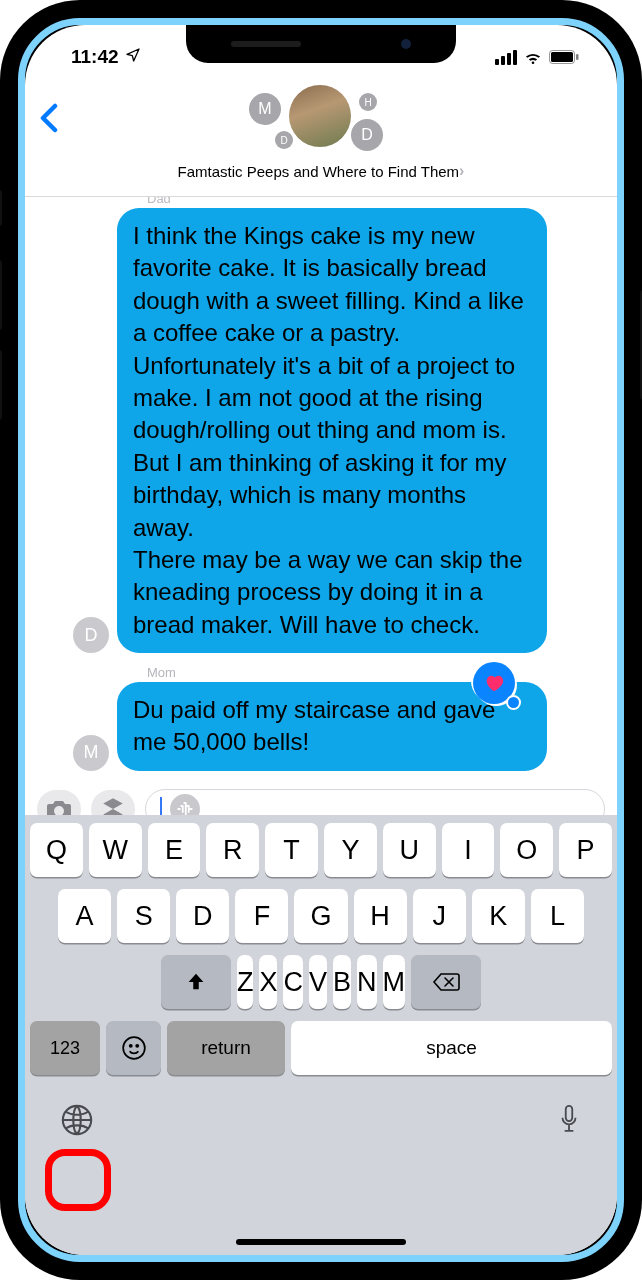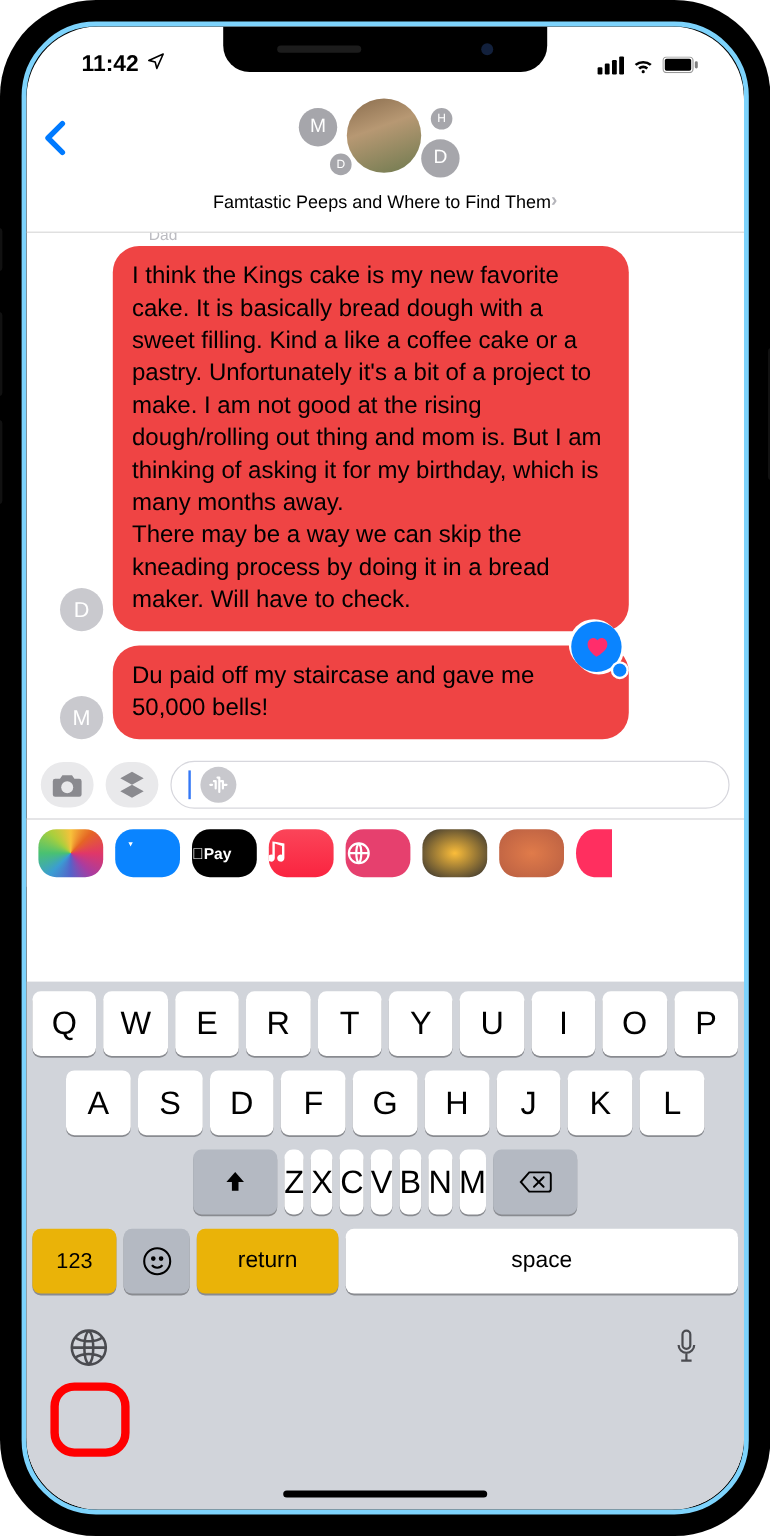--- a/index.html
+++ b/index.html
@@ -2,21 +2,21 @@
 <html><head>
 <meta charset="utf-8">
 <style>
   * { margin: 0; padding: 0; box-sizing: border-box; font-family: -apple-system, "SF Pro Text", "Helvetica Neue", Helvetica, Arial, sans-serif; }
   html, body { width: 642px; height: 1280px; background: #fff; }
   .frame {
     width: 642px; height: 1280px; background: #000; position: relative;
     border-radius: 80px; padding: 18px; 
   }
   .screen-outer {
-    background: #000; width: 100%; height: 100%; border-radius: 62px; position: relative; overflow: hidden; border: 4px solid #7dd3fc;
+    background: #000; width: 100%; height: 100%; border-radius: 62px; position: relative; overflow: hidden; border: 7px solid #7dd3fc;
   }
   .screen {
     background: #fff; width: 100%; height: 100%; border-radius: 60px; overflow: hidden; position: relative;
   }
   
   .notch {
     position: absolute; top: 0; left: 50%; transform: translateX(-50%);
     width: 270px; height: 38px; background: #000; border-bottom-left-radius: 22px; border-bottom-right-radius: 22px; z-index: 50;
     display:flex; align-items:center; justify-content:center; gap:50px;
   }
@@ -46,25 +46,25 @@
   }
   .back-chevron { position:absolute; left:14px; top:78px; color:#007aff; }
   .avatar-cluster { display:flex; justify-content:center; align-items:center; height:80px; position:relative;}
   .av { border-radius:50%; display:flex; align-items:center; justify-content:center; color:#fff; font-weight:500; box-shadow: 0 0 0 2px #fff; position:relative;}
   .av.photo { background: linear-gradient(160deg,#8a6d4e,#b79873 40%,#6e7a4f); }
   .av.grey { background:#a6a6ab;}
   .title-row { display:flex; justify-content:center; align-items:center; gap:0; font-size:15px; color:#000; padding-top:3px;}
   .title-row .chev { color:#b5b5bb; font-size:16px; font-weight:600;}
   
   
-  .chat { padding: 6px 10px 0 24px; overflow:hidden; }
+  .chat { padding: 6px 10px 0 24px; overflow:hidden;margin-left:20px; }
   .sender-label { font-size:13px; color:#b5b5bb; padding-left:78px; margin-bottom:2px; }
   .msg-row { display:flex; align-items:flex-end; gap:8px; margin-bottom:12px;}
   .msg-avatar { width:36px; height:36px; border-radius:50%; background:#c9c9ce; color:#fff; display:flex; align-items:center; justify-content:center; font-size:18px; font-weight:500; flex-shrink:0; margin-left:4px;}
-  .bubble { background:#ef4444; border-radius:22px; padding:12px 16px; font-size:20px; line-height:1.35; max-width:430px; position:relative; color:#000;}
+  .bubble { background:#0ea5e9; border-radius:22px; padding:12px 16px; font-size:24px; line-height:1.35; max-width:430px; position:relative; color:#000;}
   .reaction { position:absolute; right:-12px; top:-14px; width:42px; height:42px; background:#0a84ff; border-radius:50%; display:flex; align-items:center; justify-content:center; box-shadow: 2px 2px 0 #fff, -2px -2px 0 #fff;}
   .reaction::after{content:""; position:absolute; right:-4px; bottom:-4px; width:11px; height:11px; background:#0a84ff; border-radius:50%; box-shadow: 0 0 0 2px #fff;}
   .reaction::before{content:""; position:absolute; right:4px; bottom:4px; width:6px; height:6px; background:#0a84ff; border-radius:50%; z-index:-1;}
   .reaction svg{width:22px;height:22px;fill:#ff2d6b;}
 
   
   .compose { display:flex; align-items:center; gap:10px; padding:6px 12px 8px 12px;}
   .comp-btn { width:44px; height:38px; border-radius:19px; background:#e9e9eb; color:#7e7e84; display:flex; align-items:center; justify-content:center; flex-shrink:0;}
   .msg-input { flex:1; height:40px; border:1.5px solid #d7d7dd; border-radius:20px; display:flex; align-items:center; padding:0 6px 0 14px; gap:8px;}
   .msg-input .cursor { width:2px; height:24px; background:#3478f6; }
@@ -86,21 +86,21 @@
   
   .keyboard { background:#d1d4da; padding:8px 5px 0 5px; position:absolute; bottom:0; left:0; right:0; height:440px;}
   .kb-row { display:flex; gap:6px; justify-content:center; margin-bottom:12px;}
   .key { background:#fff; border-radius:7px; box-shadow:0 1.5px 0 #898b90; height:54px; flex:1; display:flex; align-items:center; justify-content:center; font-size:27px; color:#000;}
   .kb-row.top .key { max-width:55px;}
   .kb-row.mid { padding:0 28px;} .kb-row.mid .key{max-width:55px;}
   .kb-row.bot { }
   .key.shift, .key.bksp { background:#b4b9c2; max-width:70px; flex:0 0 70px;}
   .kb-row.bot .key.letter{max-width:55px;}
   .kb-row.fn { }
-  .key.fn-key { background:#eab308; font-size:18px;}
+  .key.fn-key { background:#a3a3a3; font-size:18px;}
   .key.num{flex:0 0 70px;} .key.emoji{flex:0 0 55px; background:#b4b9c2;} .key.space{flex:1; background:#fff; font-size:19px;} .key.return{flex:0 0 118px; font-size:19px;}
   .kb-footer{ display:flex; justify-content:space-between; padding:16px 30px 0 30px; align-items:center;}
   .kb-globe, .kb-mic { color:#4a4b50;}
   .highlight-ring { position:absolute;  border:7px solid #ff0000; border-radius:20px; width:66px; height:62px; pointer-events:none;}
   .home-indicator{ position:absolute; bottom:10px; left:50%; transform:translateX(-50%); width:170px; height:6px; background:#000; border-radius:3px;}
 </style>
 </head>
 <body>
 
 <div class="frame">
@@ -166,20 +166,21 @@
     </div>
 
     <div class="chat">
       <div class="sender-label" style="margin-top:-12px;opacity:0.9;">Dad</div>
       <div class="msg-row">
         <div class="msg-avatar">D</div>
         <div class="bubble" style="white-space:pre-line;">I think the Kings cake is my new favorite cake. It is basically bread dough with a sweet filling. Kind a like a coffee cake or a pastry. Unfortunately it's a bit of a project to make. I am not good at the rising dough/rolling out thing and mom is. But I am thinking of asking it for my birthday, which is many months away.
 There may be a way we can skip the kneading process by doing it in a bread maker. Will have to check.</div>
       </div>
 
+      <div class="sender-label">Mom</div>
       <div class="msg-row" style="position:relative;">
         <div class="msg-avatar">M</div>
         <div class="bubble" style="position:relative;">Du paid off my staircase and gave me 50,000 bells!</div>
         <div class="reaction" style="right:92px;top:-20px;">
           <svg viewBox="0 0 24 24">
                 <path d="M12 21s-8-5.3-8-11.2C4 6.3 6.5 4 9.3 4c1.7 0 2.9 1 3.7 2.1C13.8 5 15 4 16.7 4 19.5 4 22 6.3 22 9.8 22 15.7 12 21 12 21z"></path>
               </svg>
         </div>
       </div>
     </div>

